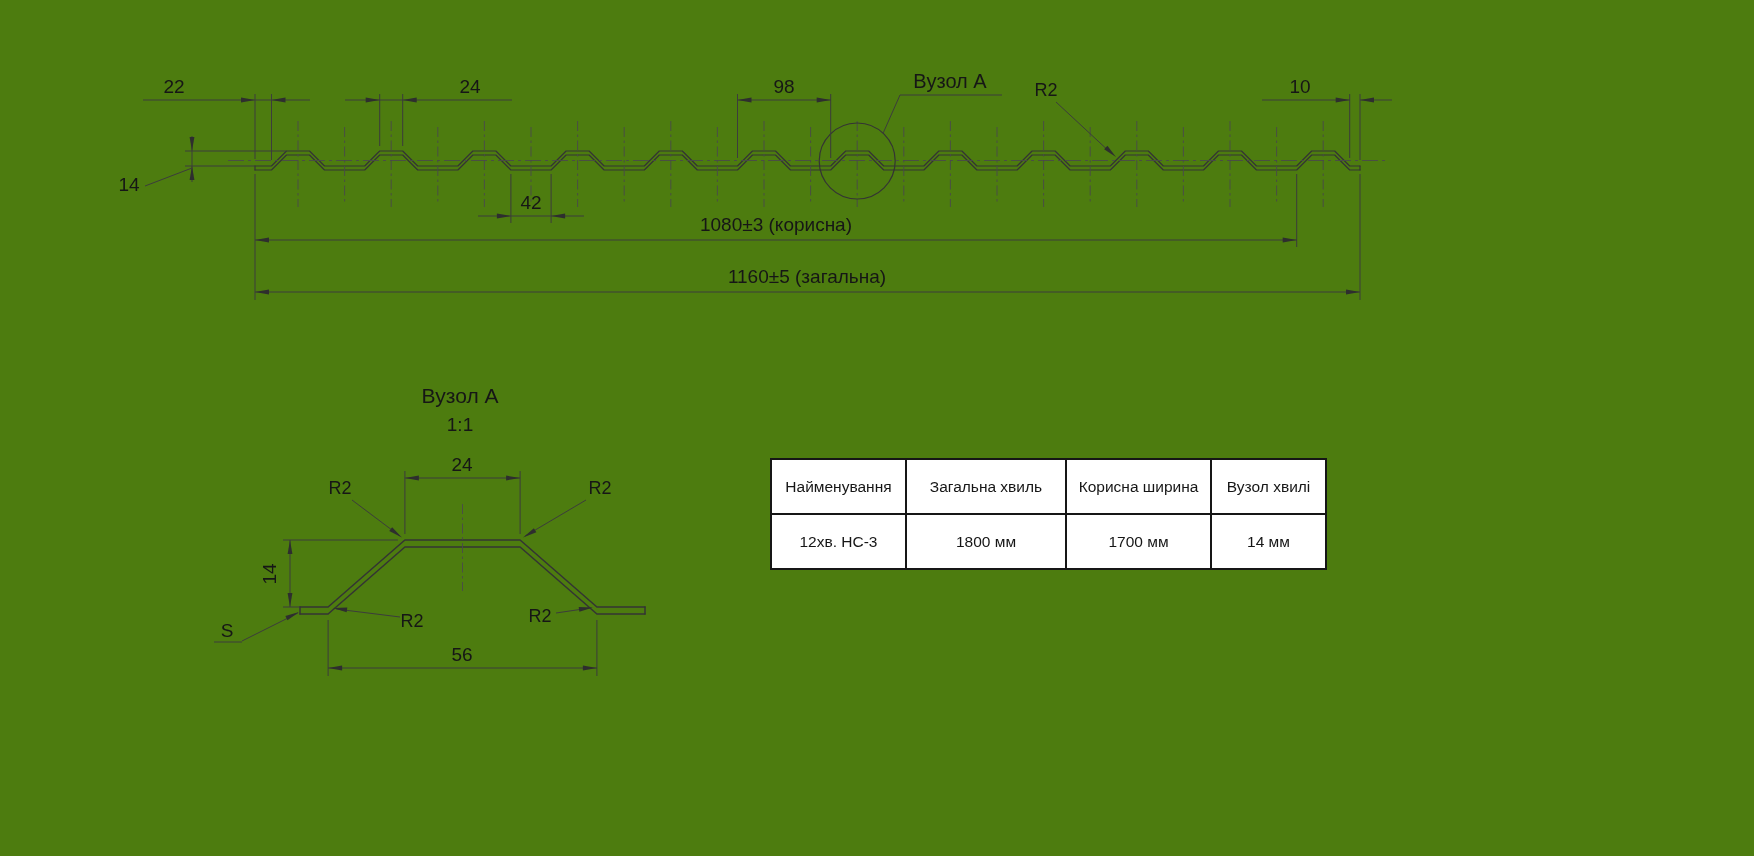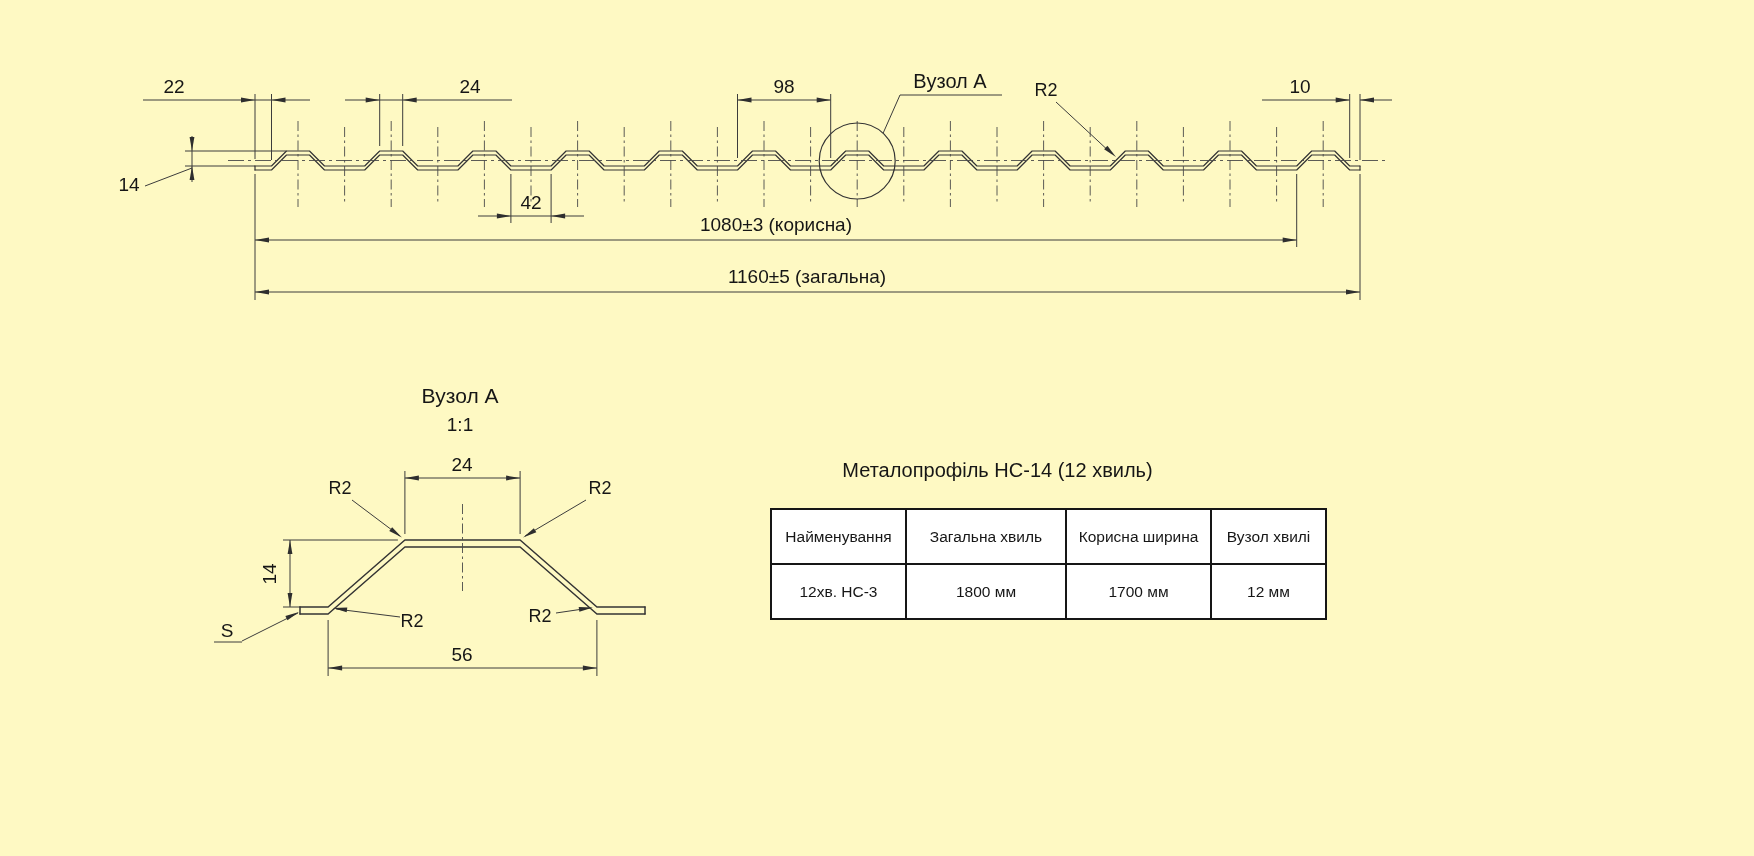--- a/index.html
+++ b/index.html
@@ -1,18 +1,18 @@
 <!DOCTYPE html>
 <html><head>
 <meta charset="utf-8">
 <style>
   *{box-sizing:border-box}
   html,body{margin:0;padding:0;background:#fff}
   body{font-family:"Liberation Sans",sans-serif;color:#161616}
-  .canvas{position:relative;width:1754px;height:856px;background:#fef9c3;overflow:hidden}
+  .canvas{position:relative;width:1754px;height:856px;background:#4d7c0f;overflow:hidden}
   svg.drawing{position:absolute;left:0;top:0}
   svg text{font-family:"Liberation Sans",sans-serif;fill:#161616}
   .ln{stroke:#343434;stroke-width:1.5;fill:none;stroke-linejoin:round;stroke-linecap:round}
   .thin{stroke-width:1.2}
   .dim{stroke:#3c3c3c;stroke-width:1;fill:none}
   .cl{stroke:#4a4a4a;stroke-width:.9;fill:none;stroke-dasharray:16 4 3 4}
   .clv{stroke:#4a4a4a;stroke-width:.9;fill:none;stroke-dasharray:10 3.5 2.5 3.5}
   .arr{fill:#2e2e2e;stroke:none}
   .dt{font-size:19px;text-anchor:middle}
   .dt18{font-size:18px;text-anchor:middle}
@@ -156,39 +156,38 @@
       <text x="462" y="661" class="dt">56</text>
       <text x="340" y="494" class="dt18">R2</text>
       <text x="600" y="494" class="dt18">R2</text>
       <text x="412" y="627" class="dt18">R2</text>
       <text x="540" y="622" class="dt18">R2</text>
       <text x="227" y="637" class="dt">S</text>
     </g>
   </svg>
 
   <div class="spec-wrap">
-    <div class="spec-title">Металопрофіль НС-14 (12 хвиль)</div>
     <table class="spec">
       <colgroup>
         <col style="width:135px">
           <col style="width:160px">
           <col style="width:145px">
           <col style="width:115px">
       </colgroup>
       <thead>
         <tr>
           <th>Найменування</th>
           <th>Загальна хвиль</th>
           <th>Корисна ширина</th>
           <th>Вузол хвилі</th>
         </tr>
       </thead>
       <tbody>
         <tr>
           <td>12хв. НС-3</td>
           <td>1800 мм</td>
           <td>1700 мм</td>
-          <td>12 мм</td>
+          <td>14 мм</td>
         </tr>
       </tbody>
     </table>
   </div>
 </div>
 
 </body></html>

